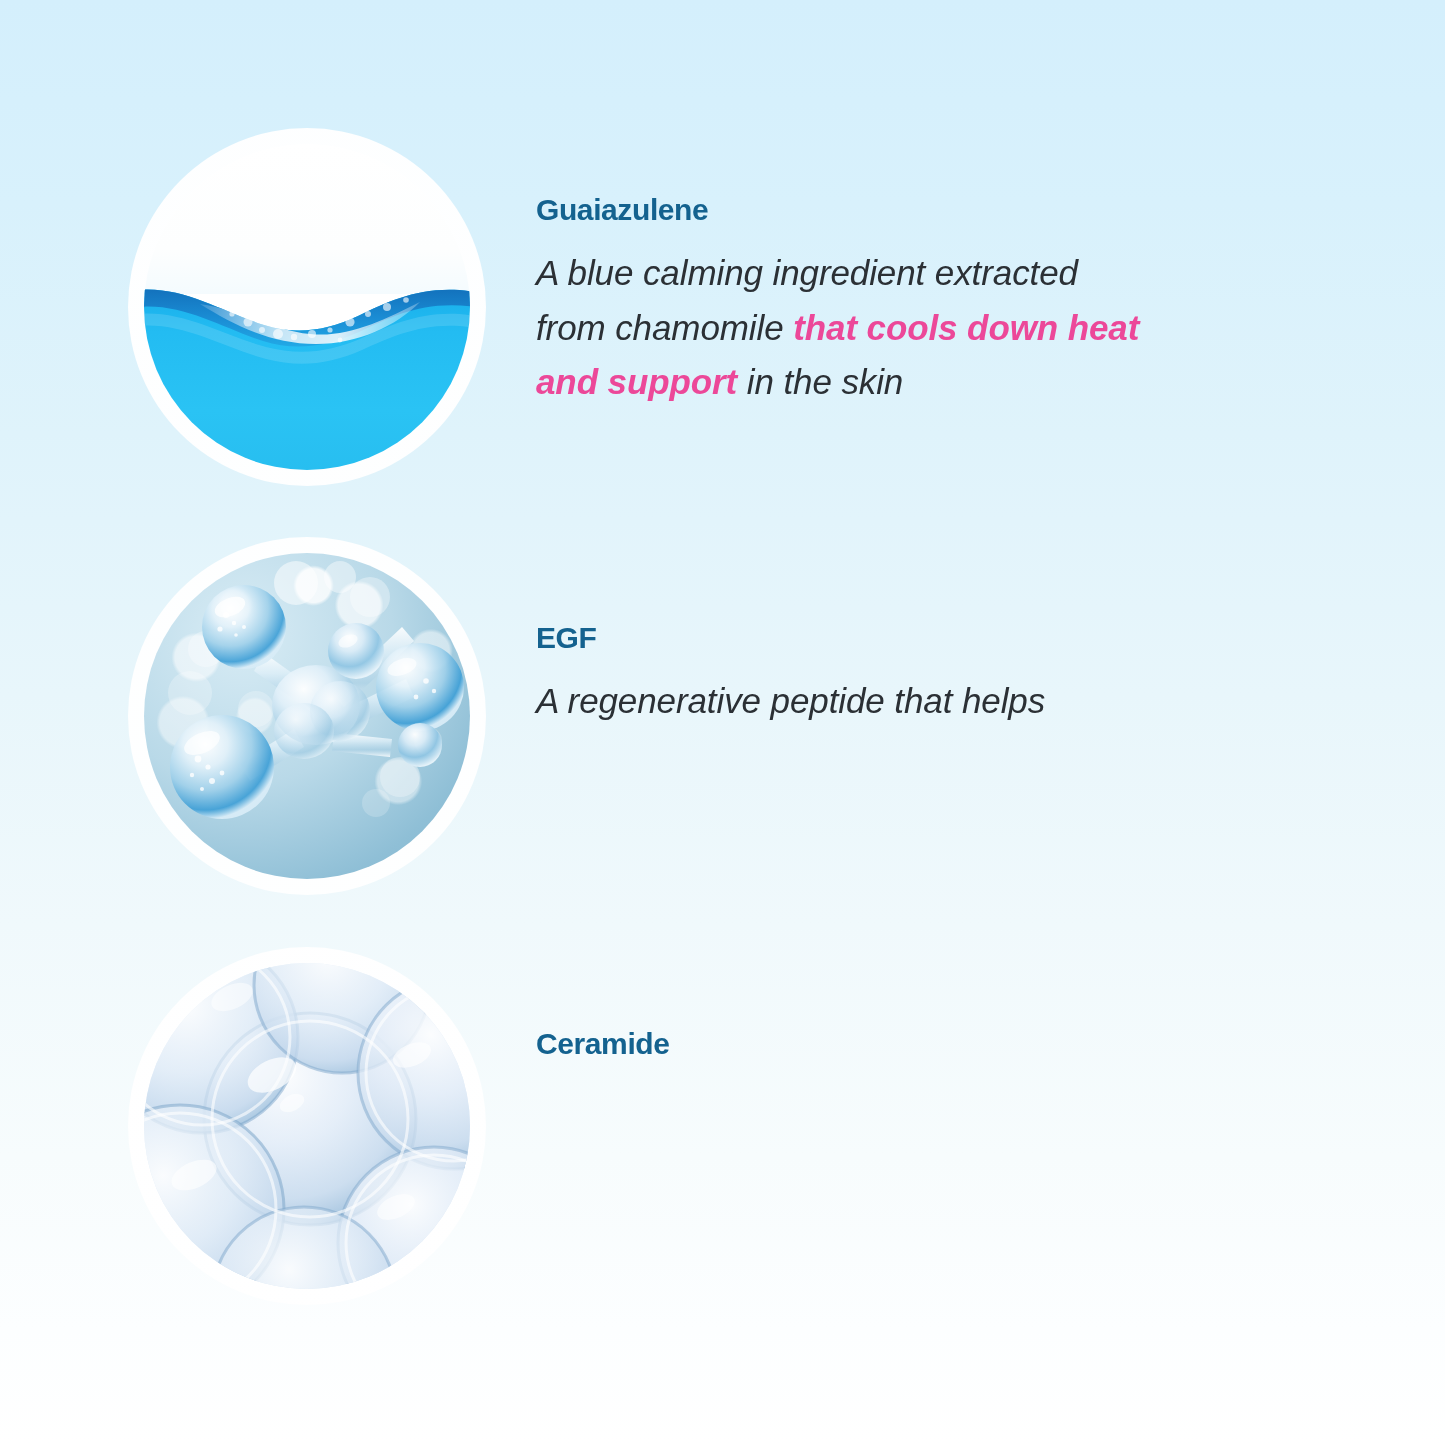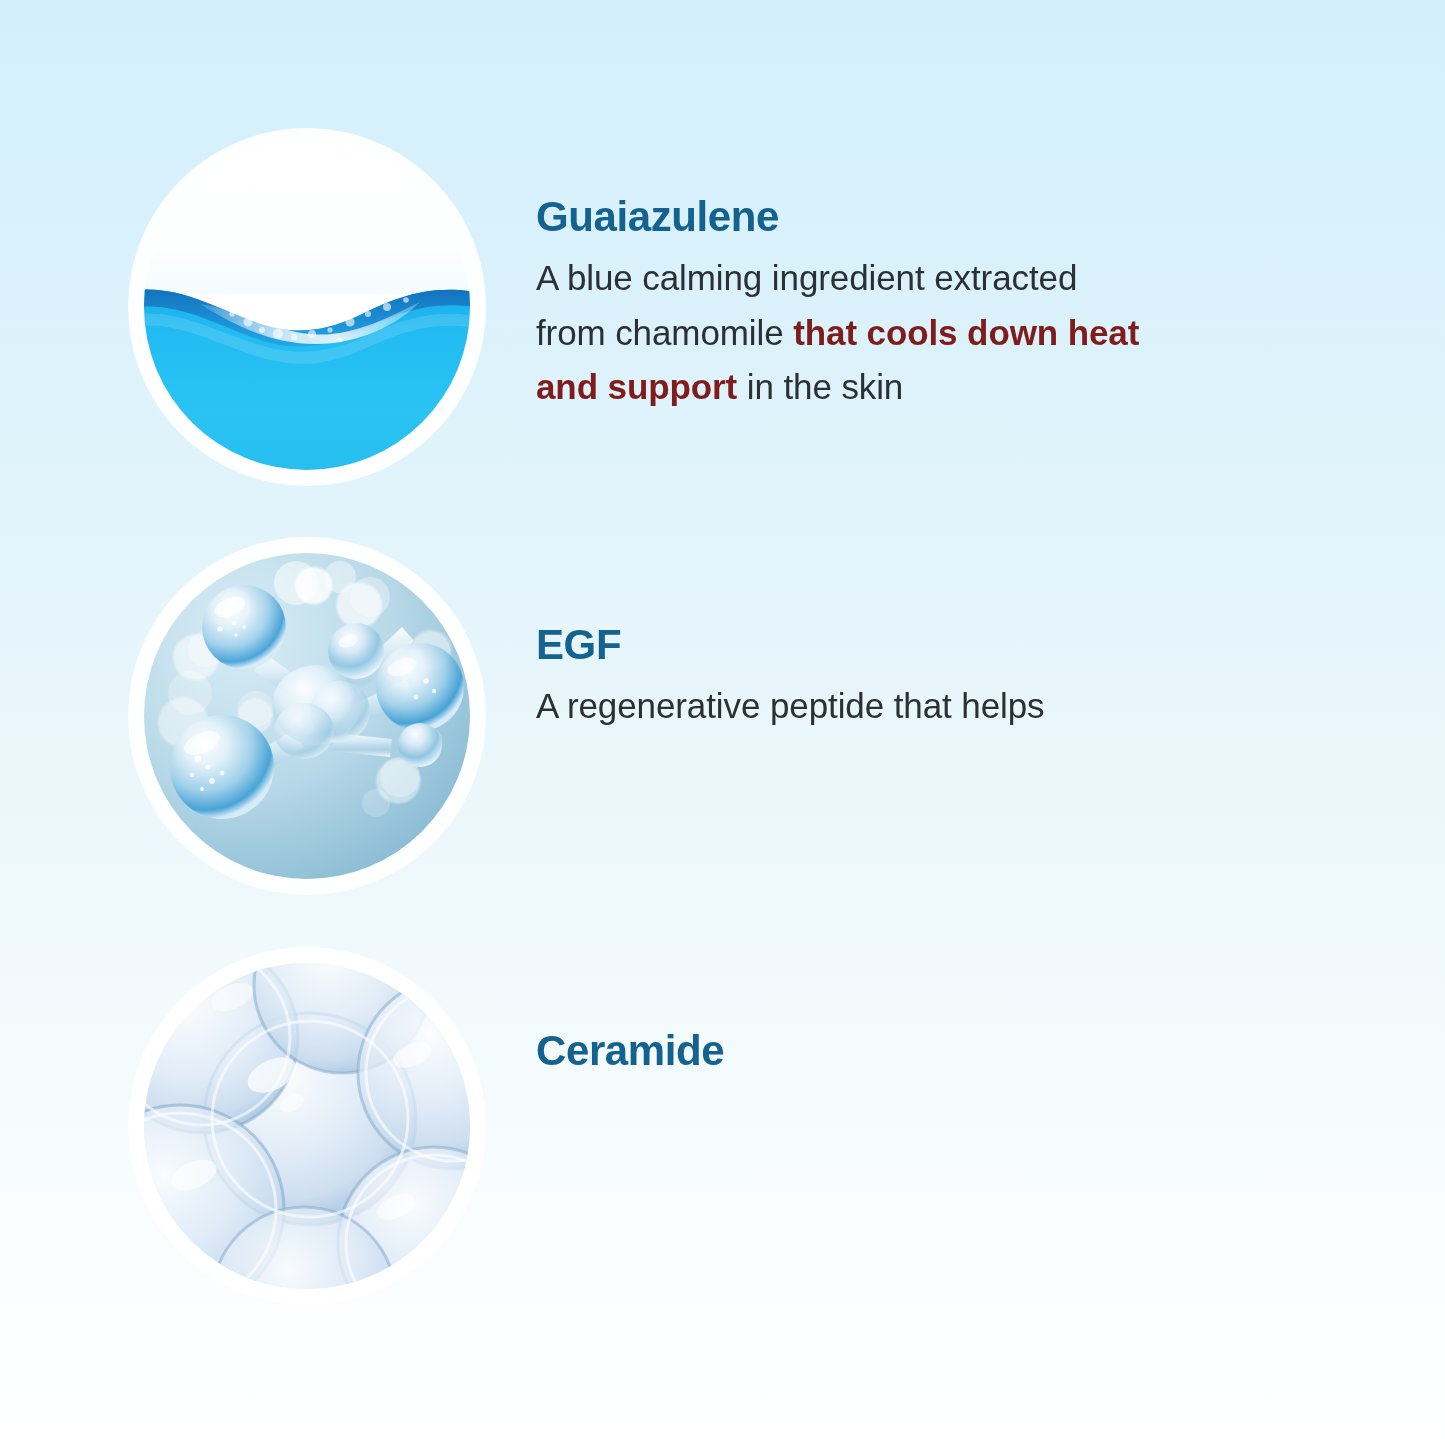--- a/index.html
+++ b/index.html
@@ -78,36 +78,37 @@
             background: linear-gradient(150deg,#e9f2fa 0%,#dbe9f6 45%,#cfe1f2 100%); }
   .bub-svg { position:absolute; inset:0; width:100%; height:100%; }
 
   
   .txt { position:absolute; left:536px; width:800px; }
   #txt-1 { top:50px; }
   #txt-2 { top:69px; }
   #txt-3 { top:65px; }
 
   .heading {
-    font-size:42px;
+    font-size:30px;
     font-weight:700;
     color:#14628f;
     letter-spacing:-0.4px;
     line-height:1.08;
     white-space:nowrap;
   }
   .body {
-    margin-top:12px;
+    margin-top:20px;
     font-size:35px;
     font-weight:400;
     color:#2b3035;
     line-height:1.55;
     letter-spacing:-0.1px;
-  }
-  .body b { font-weight:700; color:#7f1d1d; }
+    font-style:italic;
+  }
+  .body b { font-weight:700; color:#ec4899; }
   .body .ln { display:block; white-space:nowrap; }
 </style>
 </head>
 <body>
 
 <div class="board">
 
   <section class="row" id="row-1">
 
     <div class="media-wrap">

